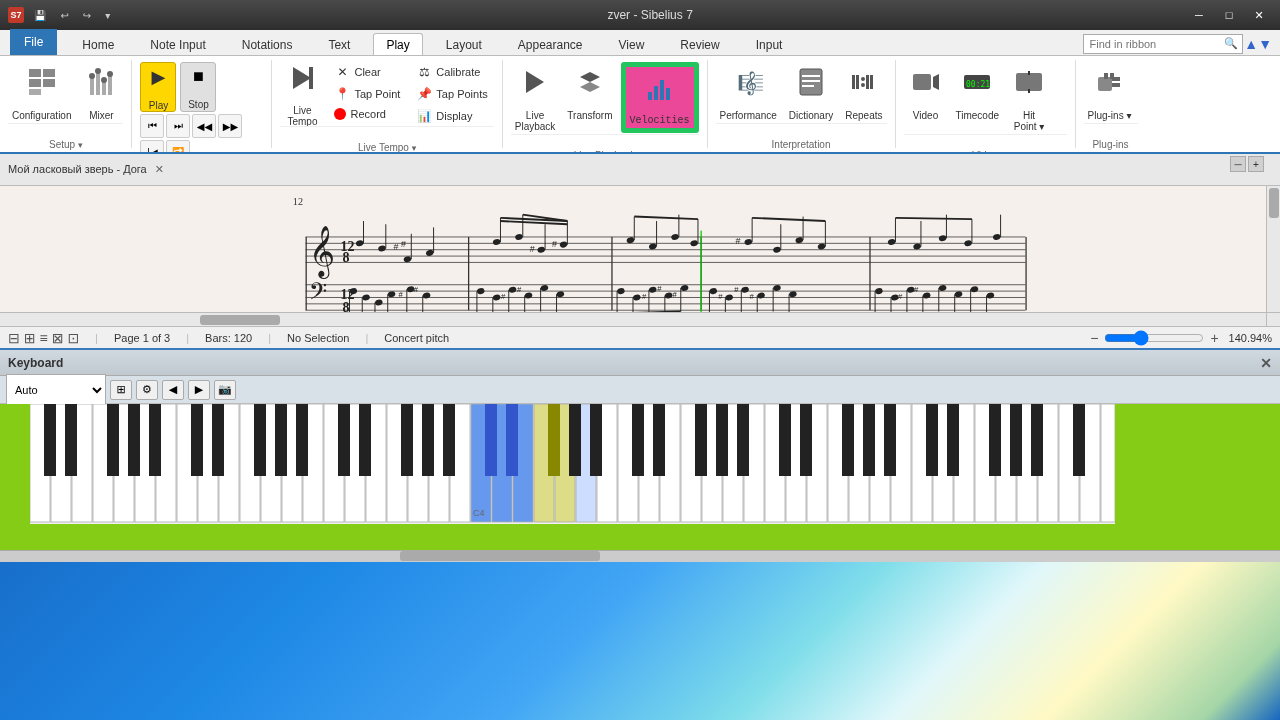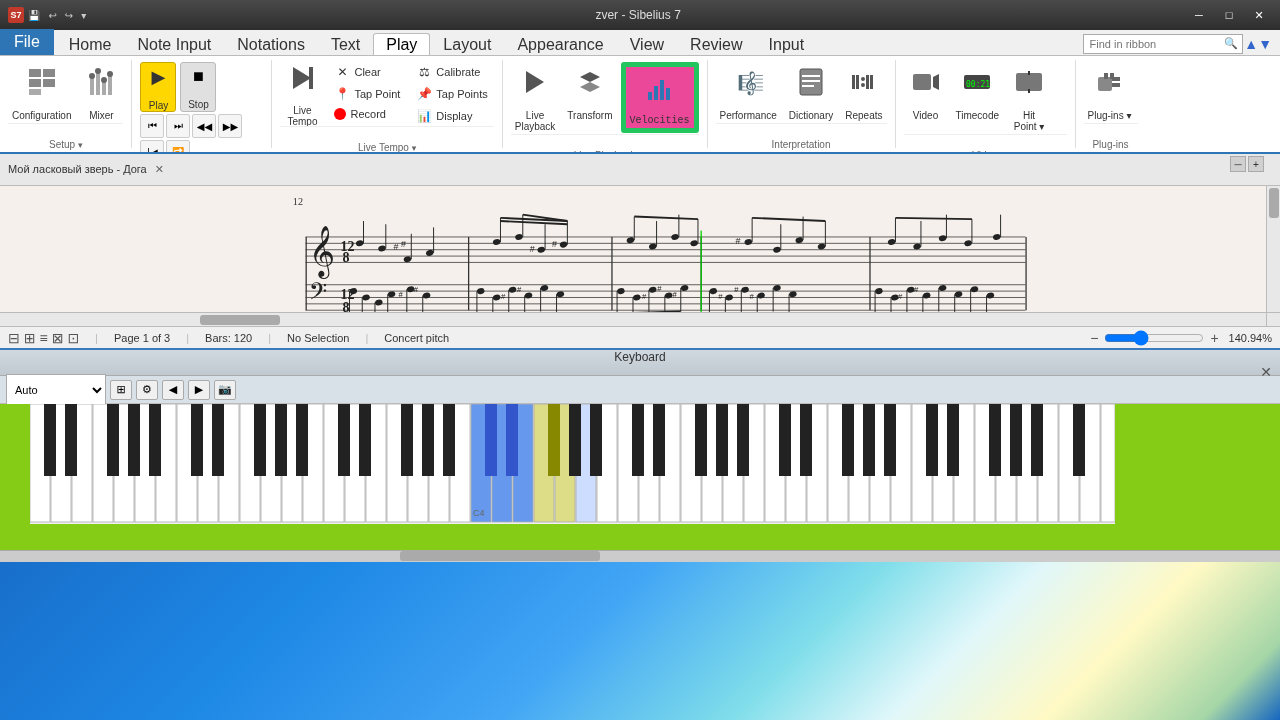--- a/index.html
+++ b/index.html
@@ -9,42 +9,42 @@
     #title-bar {
       height: 30px;
       background: linear-gradient(to bottom, #4a4a4a, #2d2d2d);
       display: flex;
       align-items: center;
       justify-content: space-between;
       padding: 0 8px;
       color: white;
       font-size: 12px;
     }
-    #title-bar .left { display: flex; align-items: center; }
+    #title-bar .left { display: flex; align-items: center; gap: 6px; }
     #title-bar .title { flex: 1; text-align: center; color: #ddd; }
     #title-bar .controls { display: flex; gap: 4px; }
     .win-btn {
       width: 26px; height: 20px;
       display: flex; align-items: center; justify-content: center;
       cursor: pointer; font-size: 11px; color: white;
       border-radius: 2px;
     }
     .app-icon { width: 16px; height: 16px; background: #c0392b; border-radius: 2px; display: flex; align-items: center; justify-content: center; font-size: 9px; color: white; font-weight: bold; }
     .qs-btn { font-size: 10px; color: #ccc; cursor: pointer; padding: 2px 4px; }
     .ribbon-tab {
       padding: 4px 12px;
       cursor: pointer;
-      font-size: 16px;
+      font-size: 12px;
       color: #333;
       border: 1px solid transparent;
       border-bottom: none;
       border-radius: 3px 3px 0 0;
       background: transparent;
       height: 22px;
-      display: flex; align-items: center;
+      display: flex; align-items: center; margin-left: 10px;
     }
     .ribbon-tab.active {
       background: white;
       border-color: #bbb;
       color: #000;
       font-weight: 500;
     }
     .file-tab {
       background: #2e75b6;
       color: white;
@@ -221,23 +221,22 @@
       position: relative;
     }
     #keyboard-header {
       height: 26px;
       background: linear-gradient(to bottom, #d0d8e0, #c0c8d0);
       display: flex;
       align-items: center;
       padding: 0 8px;
       font-size: 12px;
       color: #333;
-      font-weight: 400;
+      font-weight: 700;
       border-bottom: 1px solid #aaa;
-      flex-direction: column;
     }
     #keyboard-header .close-btn { margin-left: auto; cursor: pointer; font-size: 14px; color: #555; }
     #keyboard-toolbar {
       height: 28px;
       background: #d8e0e8;
       display: flex;
       align-items: center;
       padding: 0 6px;
       gap: 4px;
       border-bottom: 1px solid #bbb;

